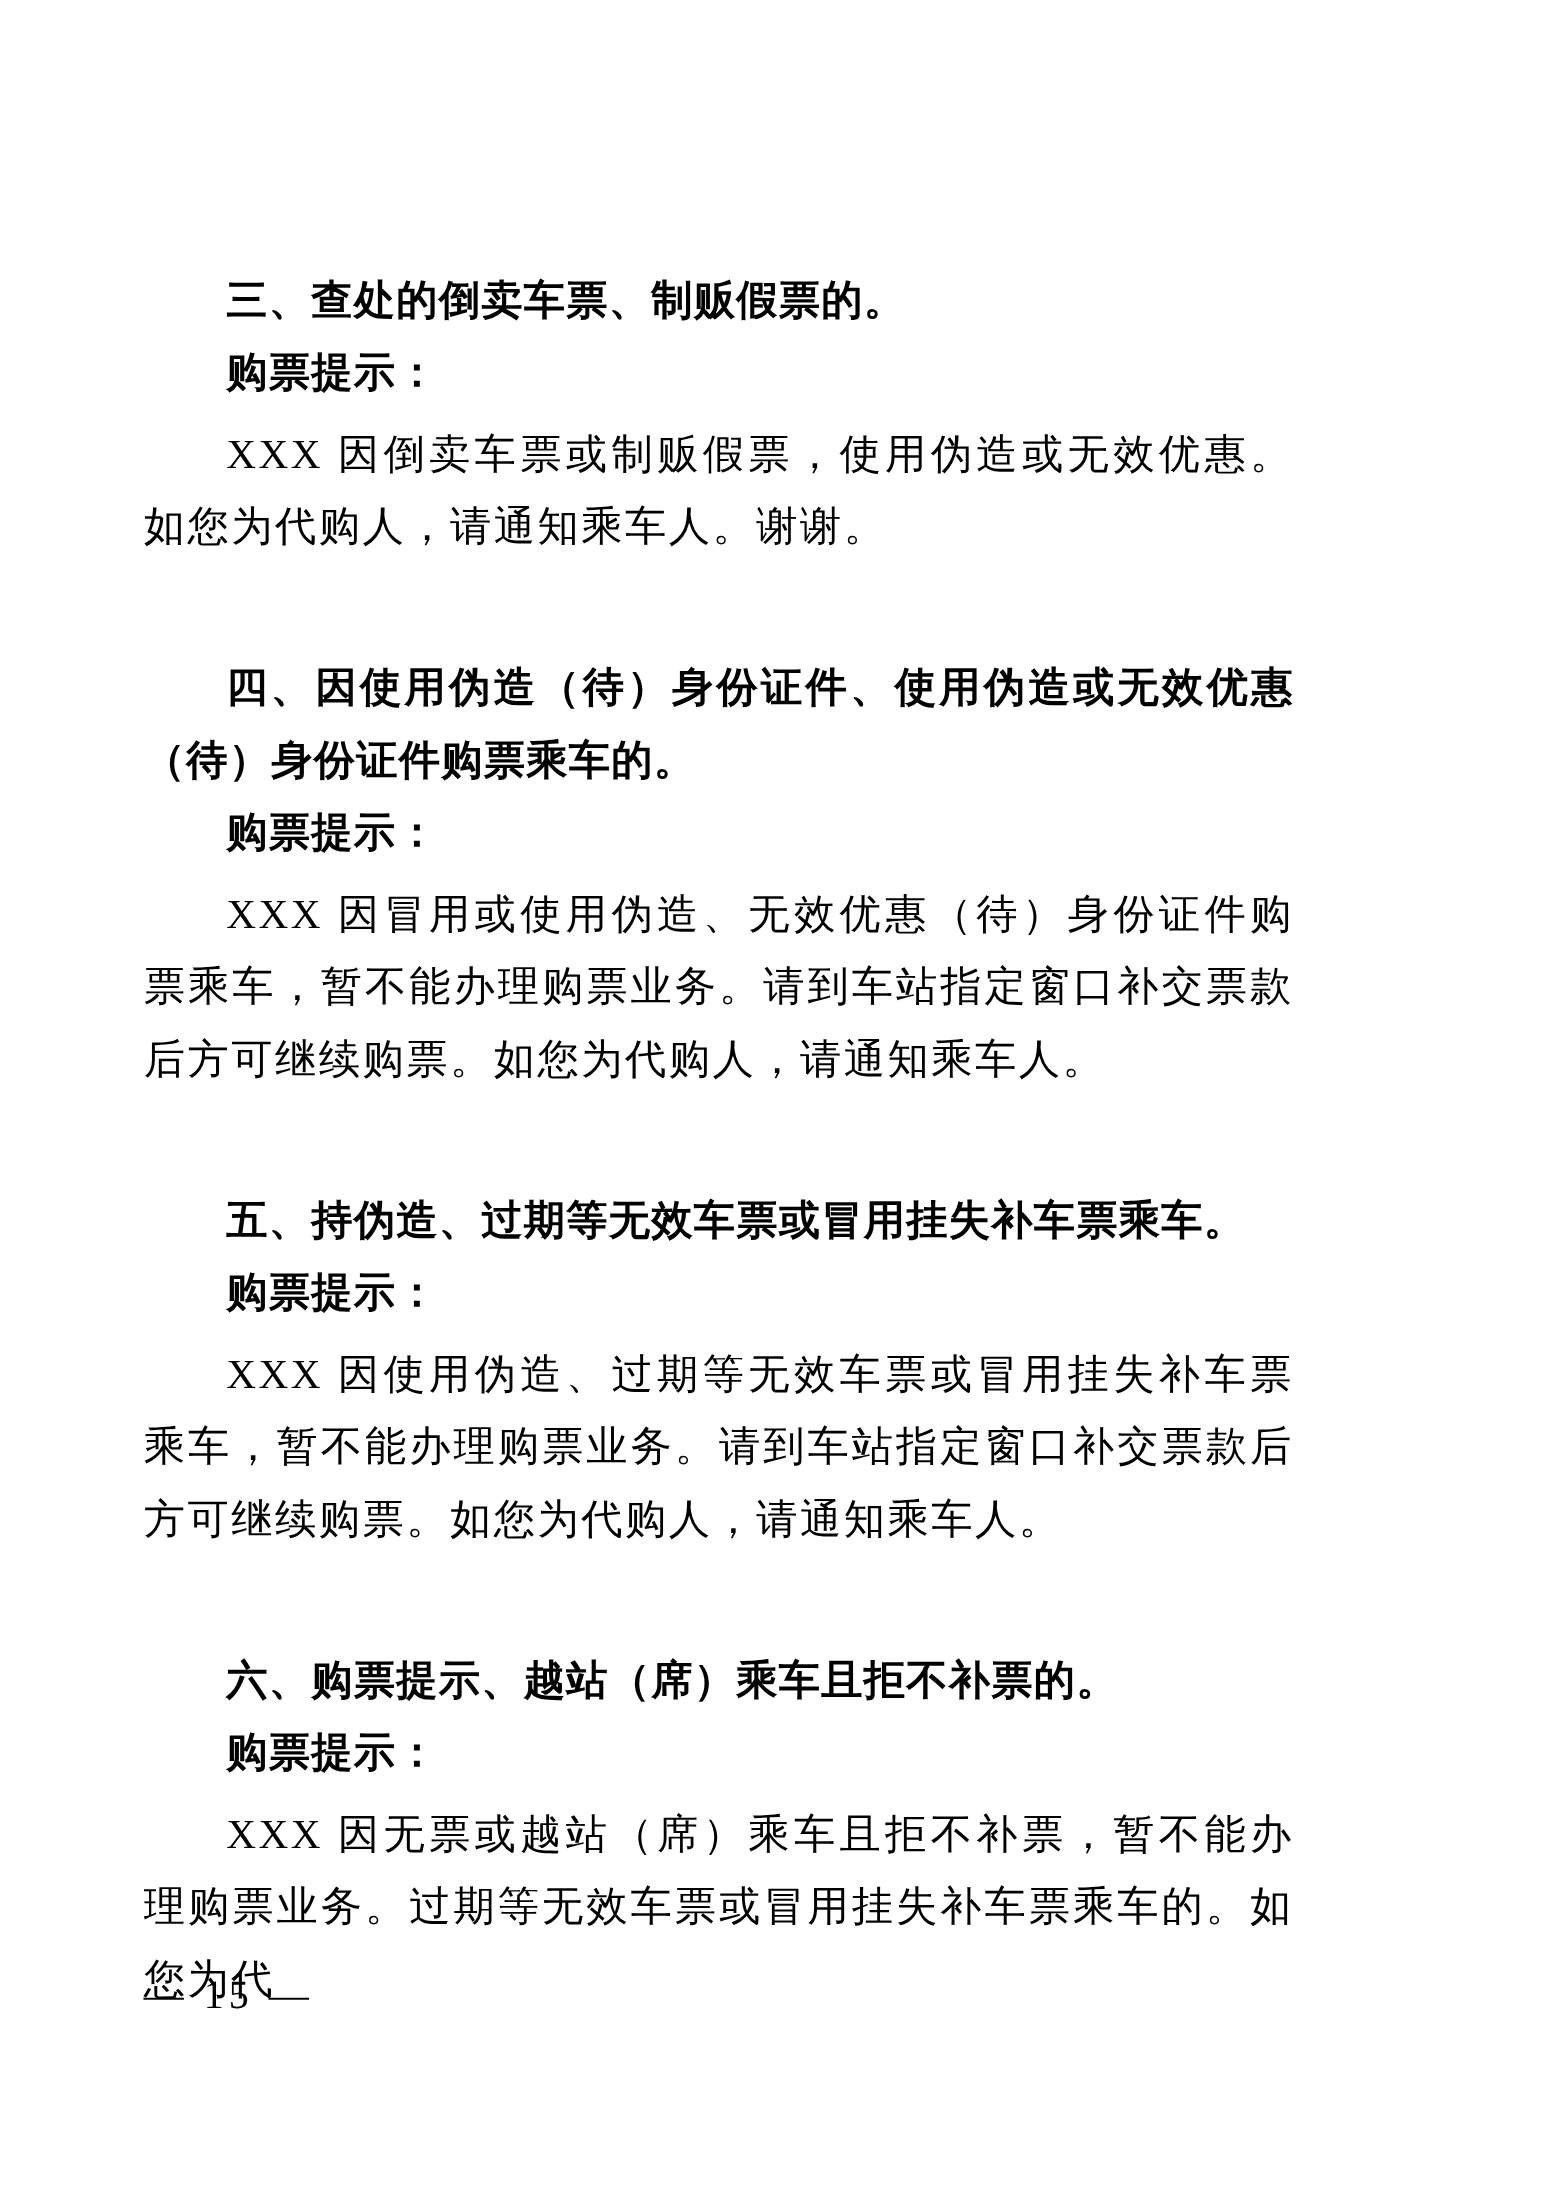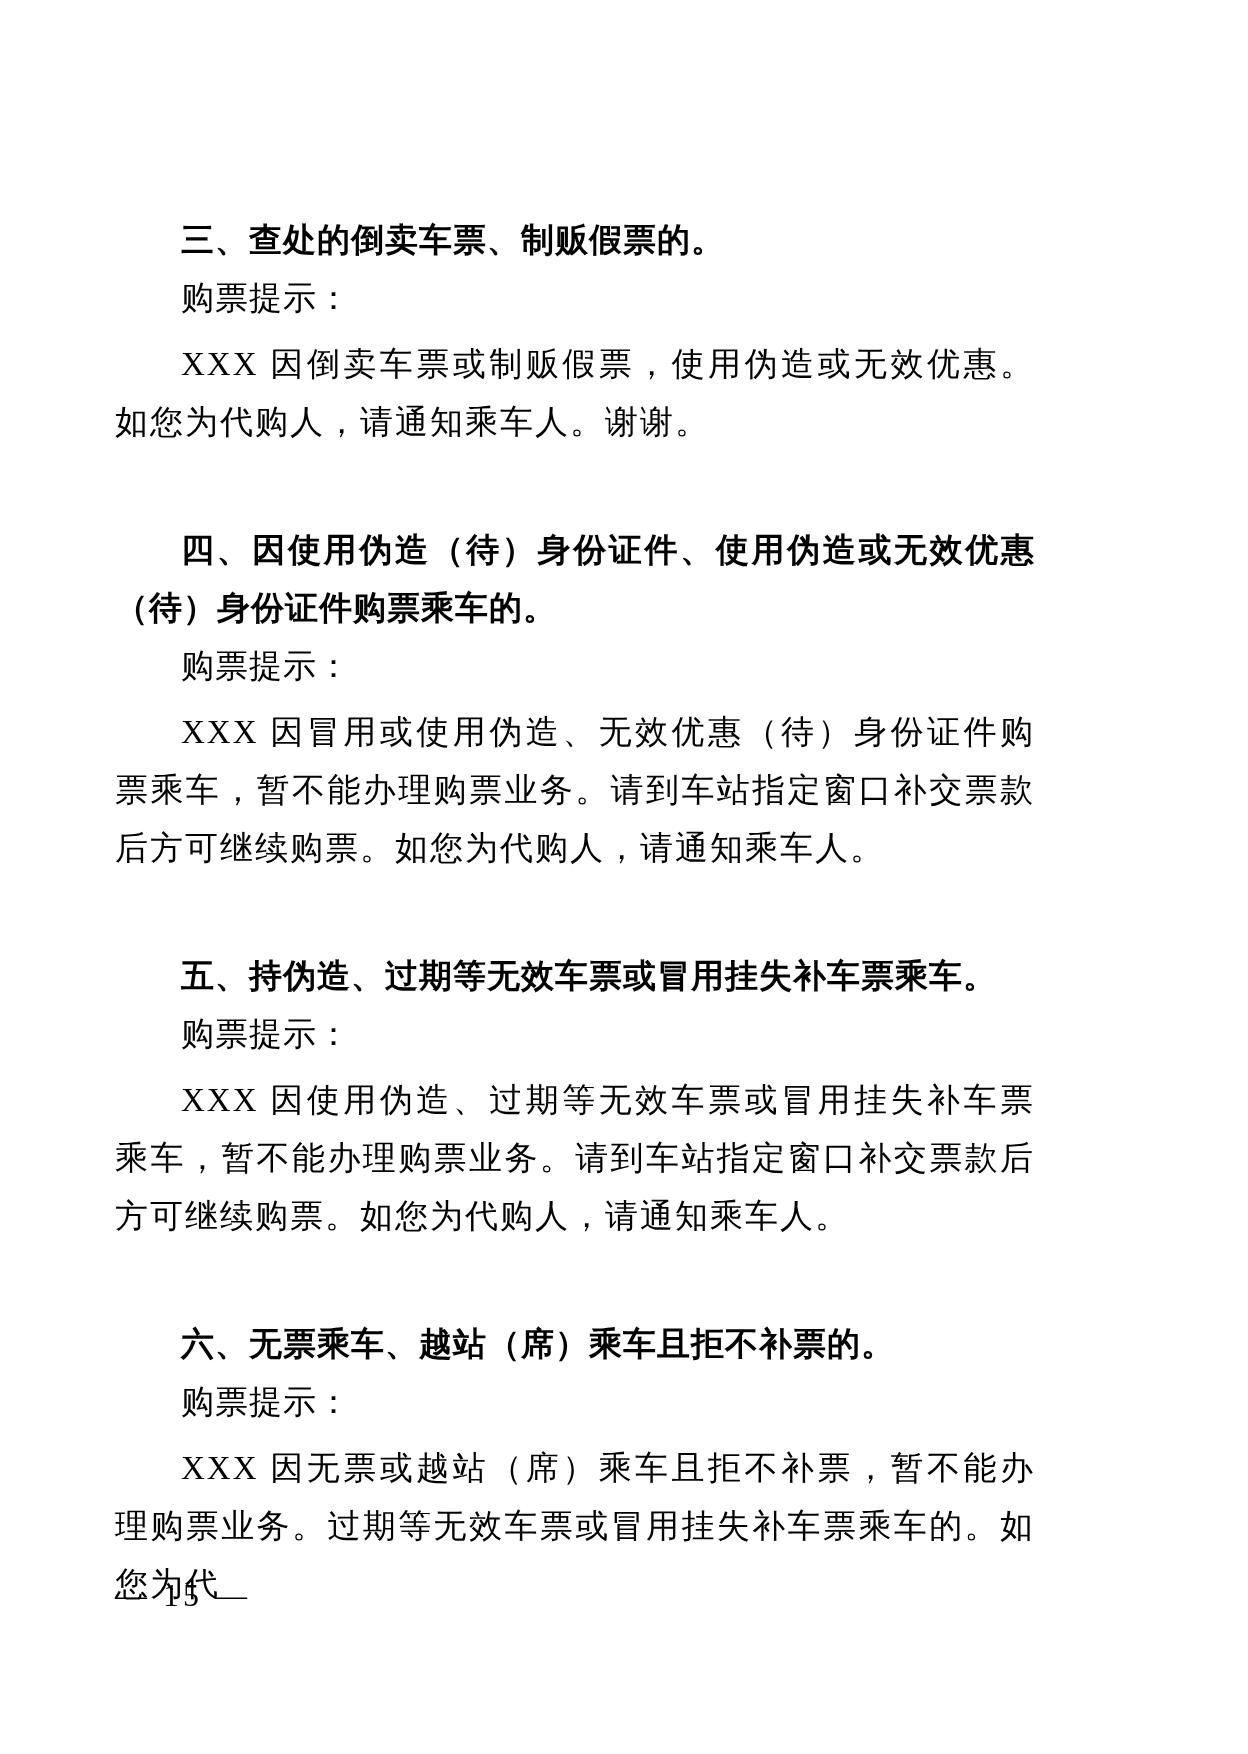--- a/index.html
+++ b/index.html
@@ -35,21 +35,21 @@
     font-weight: bold;
     font-size: 33px;
     line-height: 58px;
     margin: 0;
     text-indent: 2em;
     text-align: justify;
     letter-spacing: 1px;
   }
   .prompt-label {
     font-family: "Liberation Sans", "DejaVu Sans", sans-serif;
-    font-weight: normal;
+    font-weight: bold;
     margin: 0;
     text-indent: 2em;
     letter-spacing: 1px;
   }
   .body-paragraph {
     margin: 8px 0 0 0;
     text-indent: 2em;
     text-align: justify;
     text-justify: inter-character;
     letter-spacing: 2px;
@@ -86,21 +86,21 @@
       <p class="body-paragraph">XXX 因冒用或使用伪造、无效优惠（待）身份证件购票乘车，暂不能办理购票业务。请到车站指定窗口补交票款后方可继续购票。如您为代购人，请通知乘车人。</p>
     </div>
 
     <div class="doc-section">
       <h3 class="section-heading">五、持伪造、过期等无效车票或冒用挂失补车票乘车。</h3>
       <p class="prompt-label">购票提示：</p>
       <p class="body-paragraph">XXX 因使用伪造、过期等无效车票或冒用挂失补车票乘车，暂不能办理购票业务。请到车站指定窗口补交票款后方可继续购票。如您为代购人，请通知乘车人。</p>
     </div>
 
     <div class="doc-section">
-      <h3 class="section-heading">六、无票乘车、越站（席）乘车且拒不补票的。</h3>
+      <h3 class="section-heading">六、购票提示、越站（席）乘车且拒不补票的。</h3>
       <p class="prompt-label">购票提示：</p>
       <p class="body-paragraph">XXX 因无票或越站（席）乘车且拒不补票，暂不能办理购票业务。过期等无效车票或冒用挂失补车票乘车的。如您为代</p>
     </div>
 
   </div>
 
   <div class="page-footer">— 15 —</div>
 </div>
 
 </body></html>

